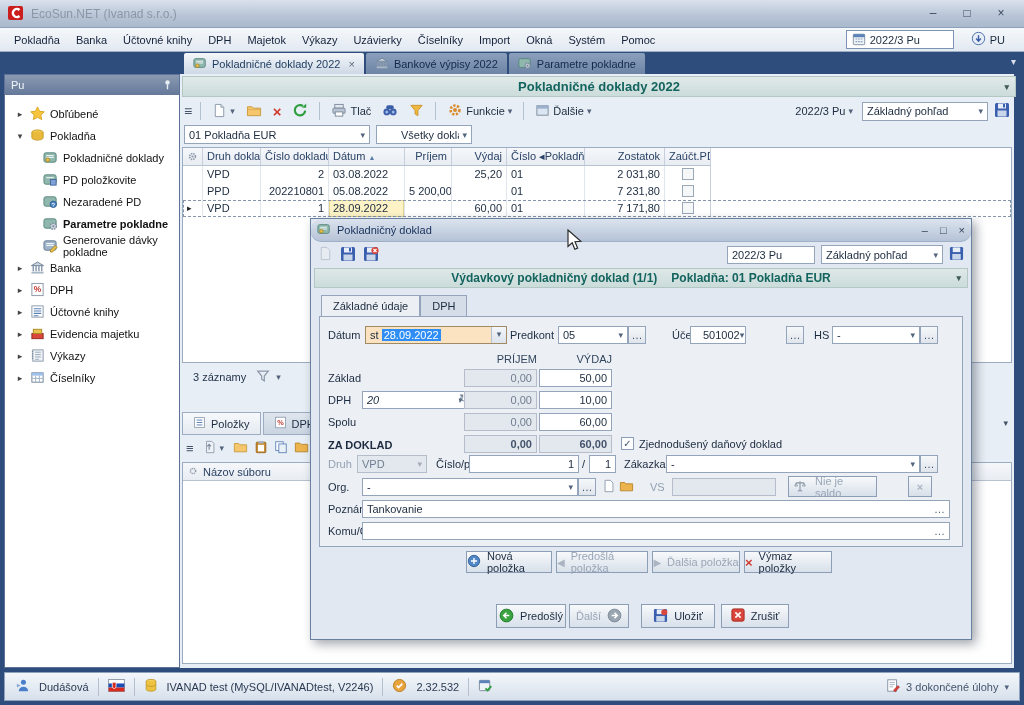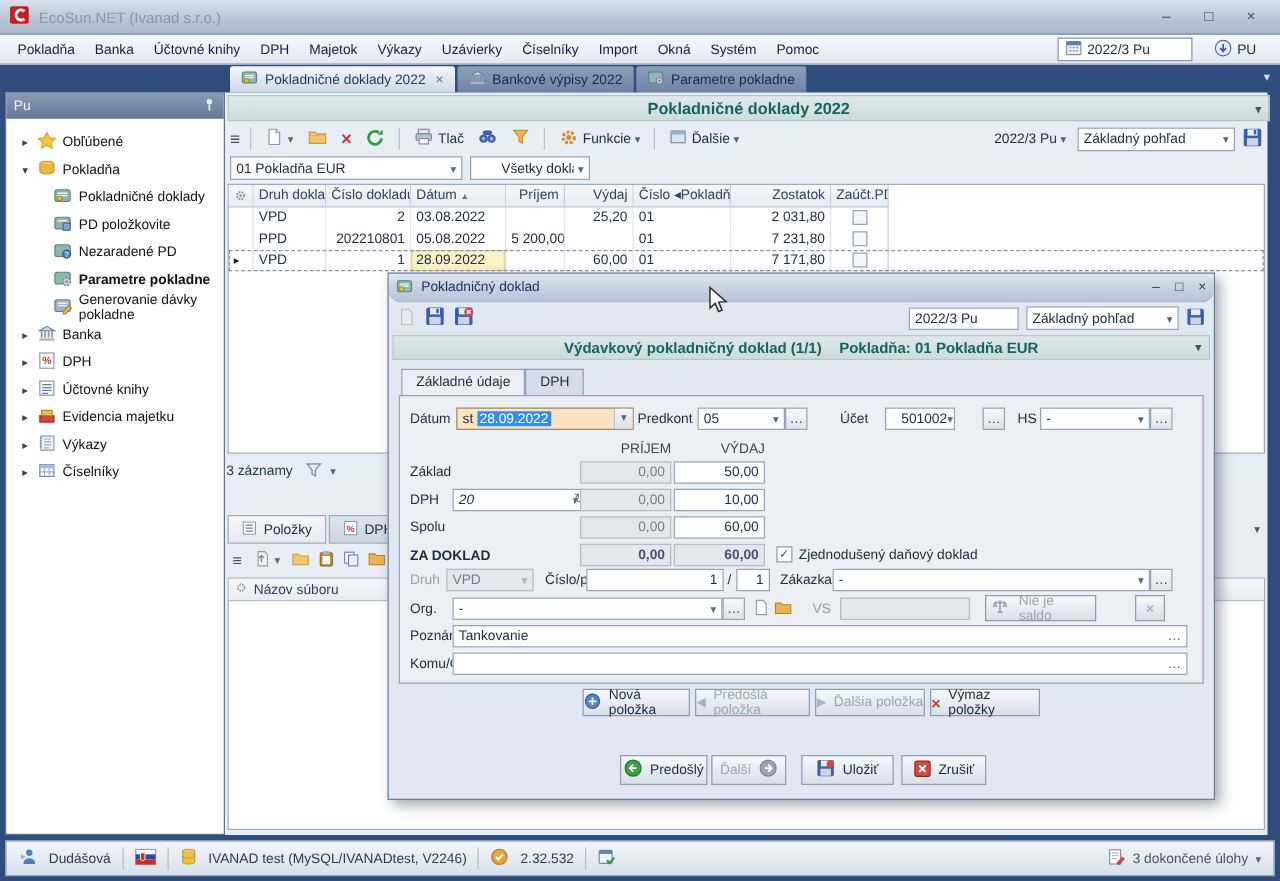--- a/index.html
+++ b/index.html
@@ -80,21 +80,21 @@
     overflow:hidden; white-space:nowrap; }
   .ghead .gcell { background:linear-gradient(#f5f7fa,#e8edf3); border-right:1px solid #c6cfdb;
     border-bottom:1px solid #b7c2d1; color:#2a4265; height:18px; line-height:17px; }
   .c0{width:20px} .c1{width:58px} .c2{width:68px} .c3{width:76px} .c4{width:47px}
   .c5{width:55px} .c6{width:78px} .c7{width:80px} .c8{width:46px; border-right:1px solid #c6cfdb}
   .num { text-align:right; }
   .cb { width:12px; height:12px; border:1px solid #9aa7b7; background:#f5f7f9; margin:2px auto; }
   .row-edit { outline:1px dashed #8494ab; outline-offset:-1px; }
   .cell-hl { background:#fdf3c6; box-shadow:inset 0 0 0 1px #e3d38f; }
 
-  .records-row { position:absolute; top:292px; left:1px; height:22px; display:flex; align-items:center; gap:10px; color:#23344c; }
+  .records-row { position:absolute; top:292px; left:13px; height:22px; display:flex; align-items:center; gap:10px; color:#23344c; }
   .funnel-dd { display:flex; align-items:center; gap:6px; }
 
   
   .bottom-panel { position:absolute; top:338px; left:2px; right:2px; bottom:4px; }
   .bp-tabs { display:flex; gap:2px; height:23px; position:relative; }
   .bp-tab { display:flex; align-items:center; gap:5px; padding:0 10px;
     border:1px solid #9cadc2; background:linear-gradient(#dfe6ee,#c9d4e1); color:#1c2b3f; }
   .bp-tab.active { background:linear-gradient(#f7f9fb,#e4eaf1); }
   .bp-caret { position:absolute; right:4px; top:6px; color:#3f5068; font-size:9px; }
   .bp-toolbar { display:flex; align-items:center; gap:6px; height:26px; padding-left:4px; }
@@ -647,21 +647,21 @@
       <span>st</span>&nbsp;<span class="sel">28.09.2022</span>
       <span class="dcaret">▾</span>
     </div>
     <span class="flabel" style="top:9px;left:190px;">Predkont</span>
     <div class="fin" style="top:9px;left:238px;width:70px;">
       <span>05</span>
       <span class="caret">▾</span>
     </div>
     <div class="ellipsis-btn" style="position:absolute;top:9px;left:308px;height:18px;line-height:16px;">…</div>
     <span class="flabel" style="top:9px;left:352px;">Účet</span>
-    <div class="fin" style="top:9px;left:388px;width:56px;padding-left:12px;">
+    <div class="fin" style="top:9px;left:370px;width:56px;padding-left:12px;">
       <span>501002</span>
       <span class="caret">▾</span>
     </div>
     <div class="ellipsis-btn" style="position:absolute;top:9px;left:466px;height:18px;line-height:16px;">…</div>
     <span class="flabel" style="top:9px;left:494px;">HS</span>
     <div class="fin" style="top:9px;left:512px;width:88px;">
       <span>-</span>
       <span class="caret">▾</span>
     </div>
     <div class="ellipsis-btn" style="position:absolute;top:9px;left:600px;height:18px;line-height:16px;">…</div>

